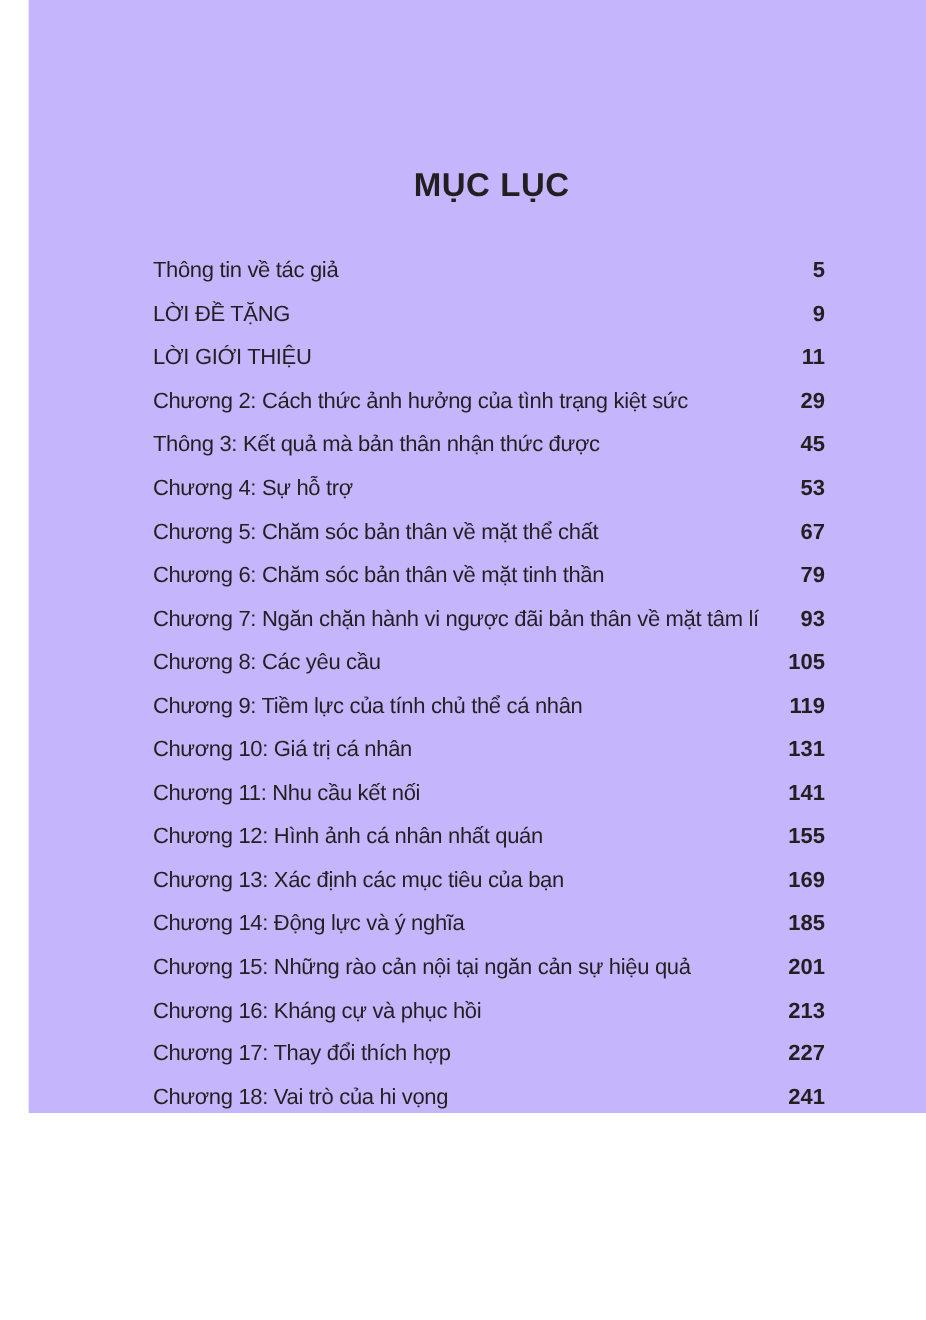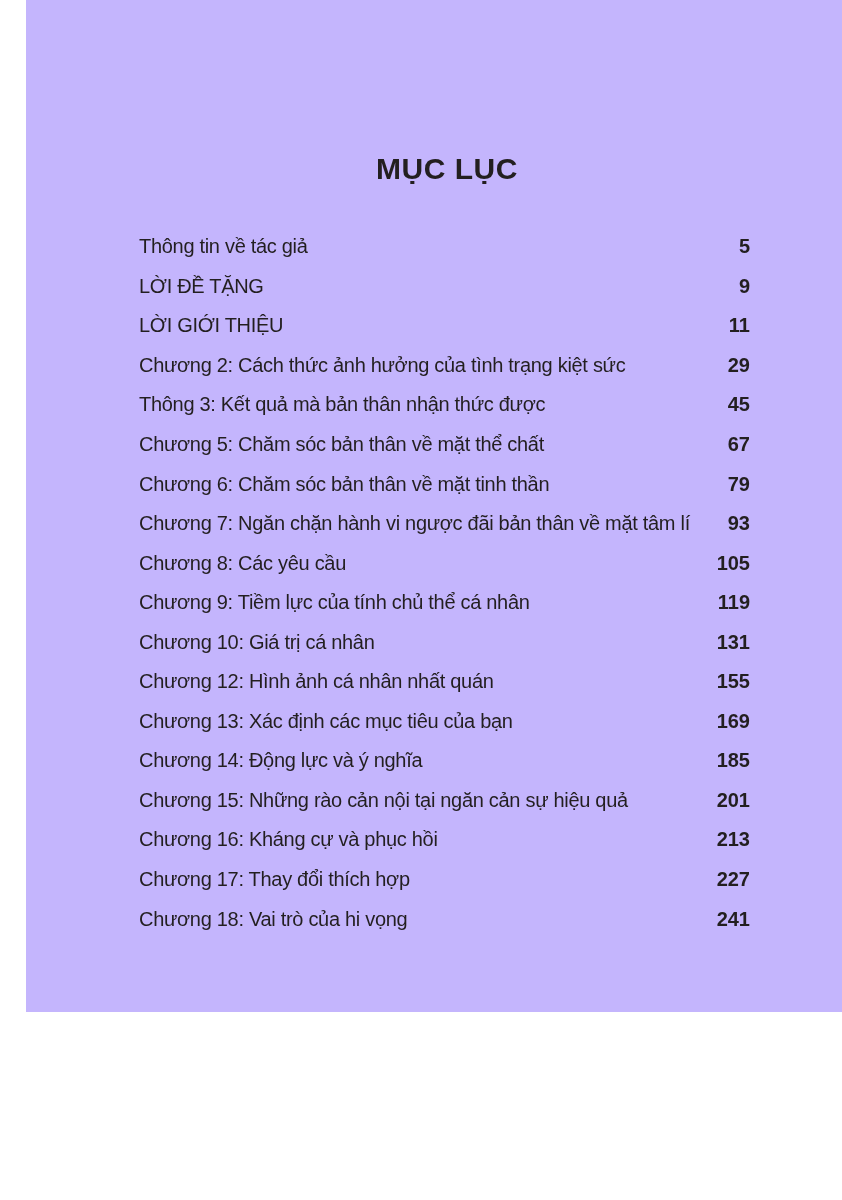--- a/index.html
+++ b/index.html
@@ -87,20 +87,24 @@
   <div class="toc-row">
     <span class="toc-label">Chương 2: Cách thức ảnh hưởng của tình trạng kiệt sức</span>
     <span class="toc-page">29</span>
   </div>
 
   <div class="toc-row">
     <span class="toc-label">Thông 3: Kết quả mà bản thân nhận thức được</span>
     <span class="toc-page">45</span>
   </div>
 
+  <div class="toc-row">
+    <span class="toc-label">Chương 4: Sự hỗ trợ</span>
+    <span class="toc-page">53</span>
+  </div>
 
   <div class="toc-row">
     <span class="toc-label">Chương 5: Chăm sóc bản thân về mặt thể chất</span>
     <span class="toc-page">67</span>
   </div>
 
   <div class="toc-row">
     <span class="toc-label">Chương 6: Chăm sóc bản thân về mặt tinh thần</span>
     <span class="toc-page">79</span>
   </div>
@@ -118,20 +122,24 @@
   <div class="toc-row">
     <span class="toc-label">Chương 9: Tiềm lực của tính chủ thể cá nhân</span>
     <span class="toc-page">119</span>
   </div>
 
   <div class="toc-row">
     <span class="toc-label">Chương 10: Giá trị cá nhân</span>
     <span class="toc-page">131</span>
   </div>
 
+  <div class="toc-row">
+    <span class="toc-label">Chương 11: Nhu cầu kết nối</span>
+    <span class="toc-page">141</span>
+  </div>
 
   <div class="toc-row">
     <span class="toc-label">Chương 12: Hình ảnh cá nhân nhất quán</span>
     <span class="toc-page">155</span>
   </div>
 
   <div class="toc-row">
     <span class="toc-label">Chương 13: Xác định các mục tiêu của bạn</span>
     <span class="toc-page">169</span>
   </div>

